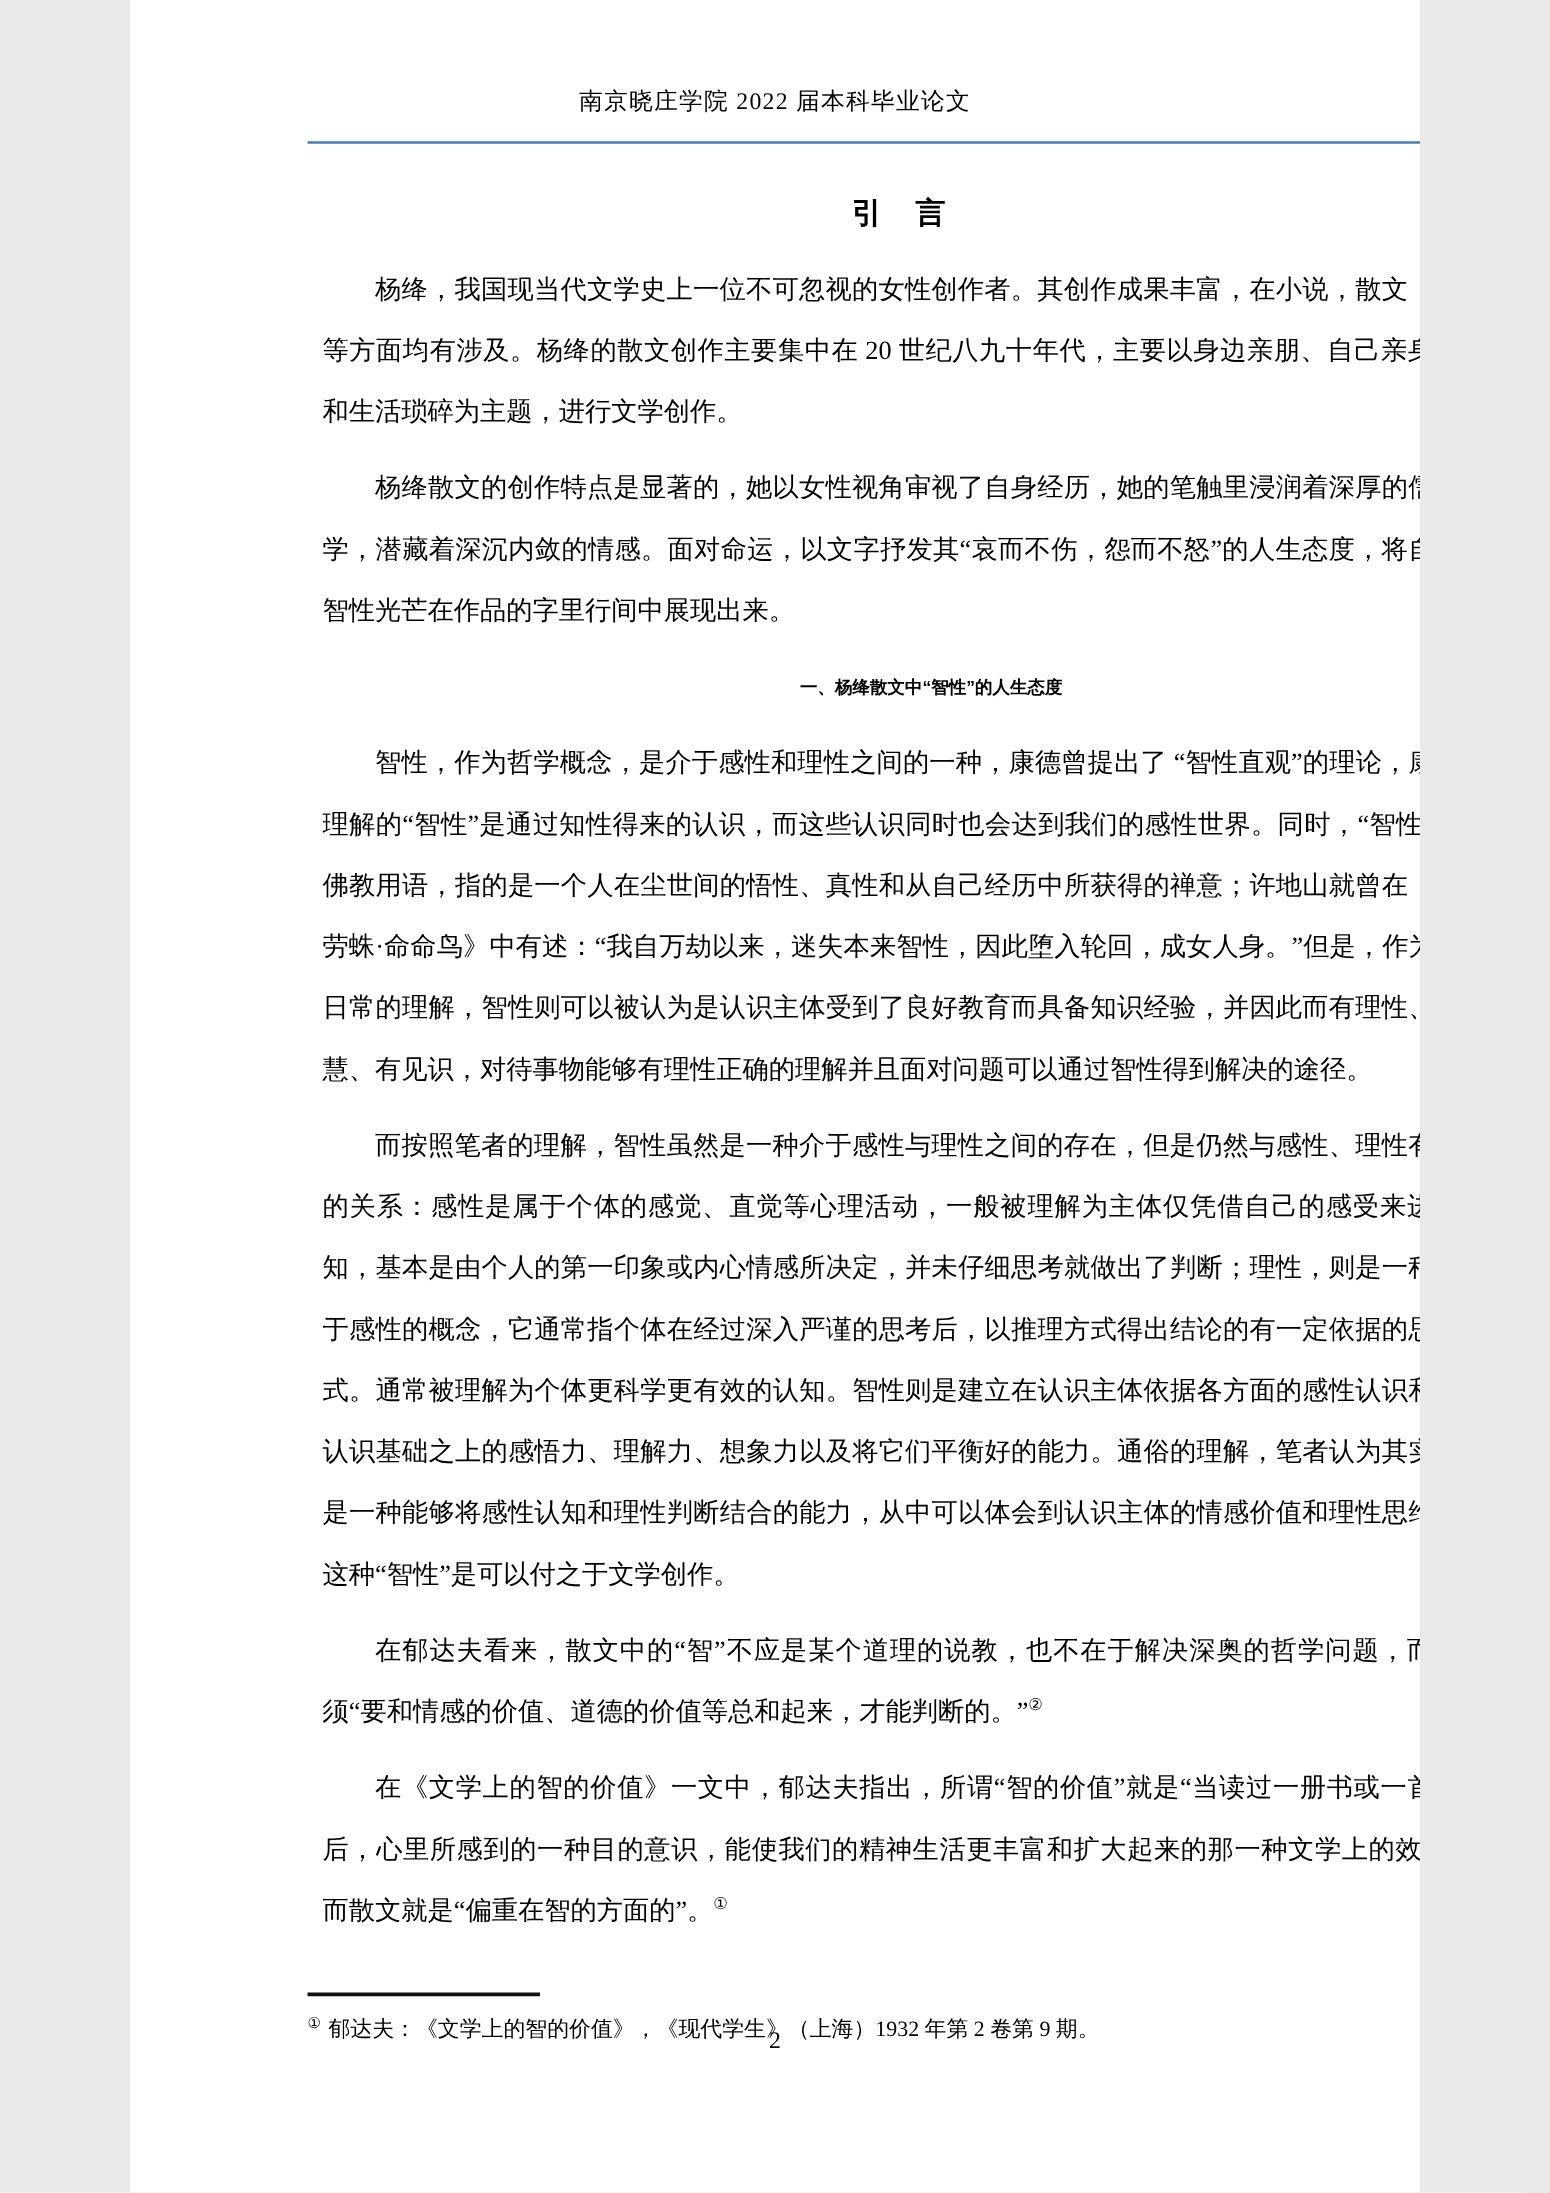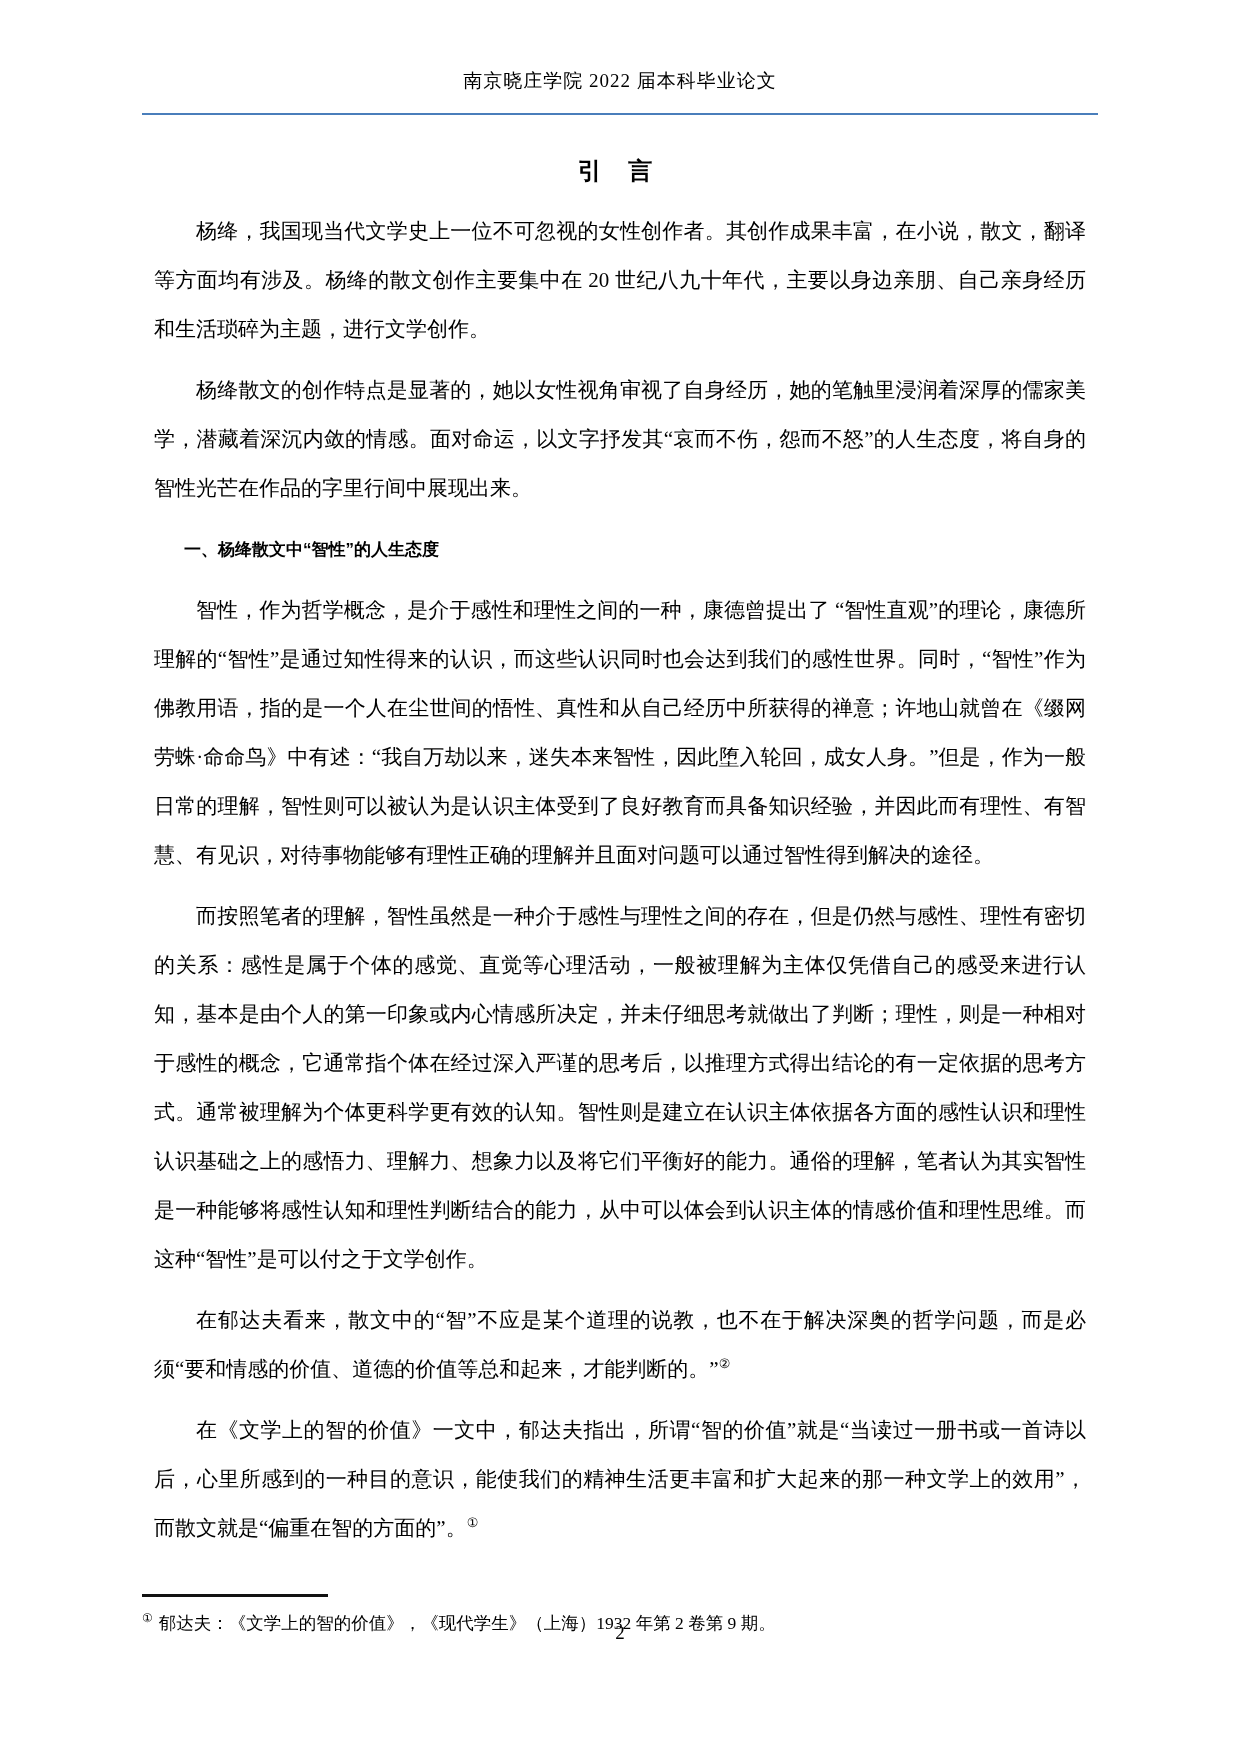--- a/index.html
+++ b/index.html
@@ -1,18 +1,18 @@
 <!DOCTYPE html>
 <html><head>
 <meta charset="utf-8">
 <style>
   html, body { margin: 0; padding: 0; background: #e9e9e9; }
   .page {
     position: relative;
-    width: 1240px;
+    width: 1032px;
     height: 1754px;
     margin: 0 auto;
     background: #ffffff;
     color: #000;
     font-family: "Liberation Serif", "DejaVu Serif", serif;
     overflow: hidden;
   }
   .running-header {
     position: absolute;
     top: 68px;
@@ -46,24 +46,25 @@
   .para {
     font-size: 21px;
     line-height: 49px;
     text-align: justify;
     text-indent: 42px;
     margin: 12px;
   }
   .section-heading {
     font-family: "Liberation Sans", "DejaVu Sans", sans-serif;
     font-weight: bold;
-    font-size: 17px;
+    font-size: 14px;
     line-height: 49px;
     text-indent: 42px;
     margin: 0;
+    text-align: center;
   }
   .fn-ref {
     font-size: 13px;
     vertical-align: super;
     line-height: 0;
   }
   .footnote-area {
     position: absolute;
     top: 1594px;
     left: 142px;

